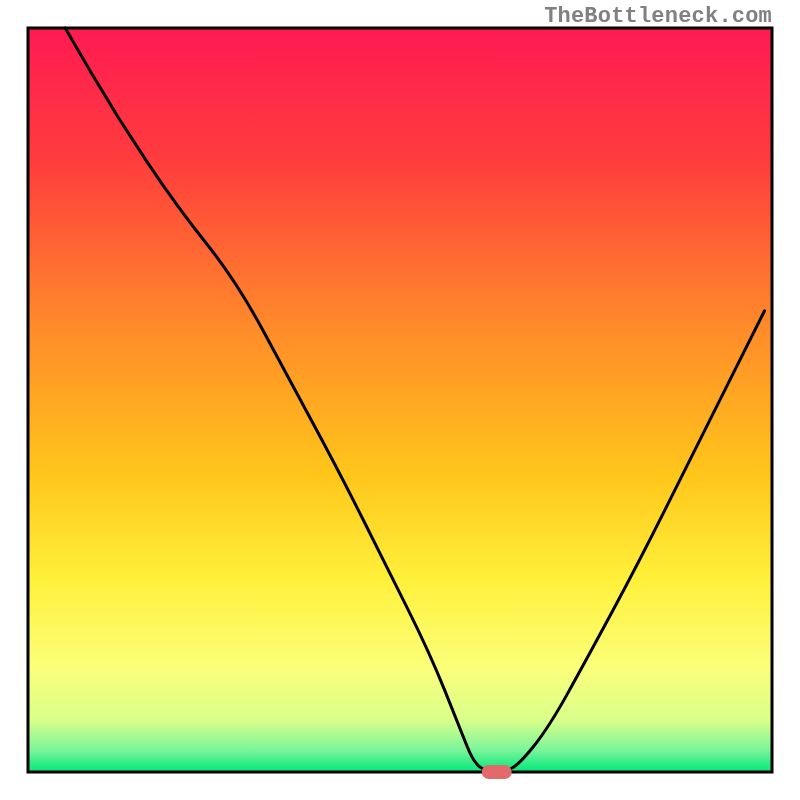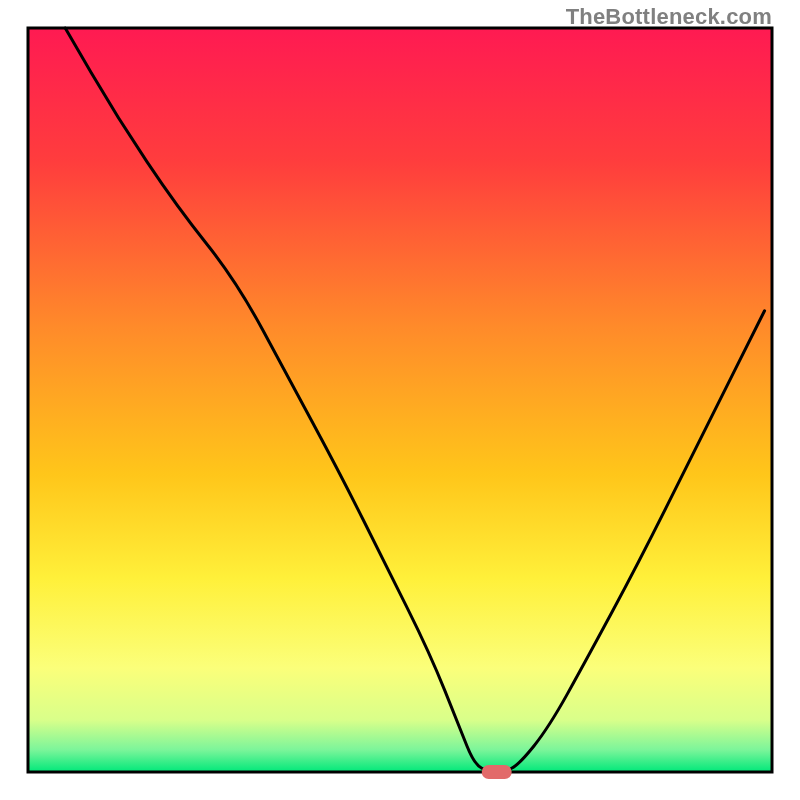--- a/index.html
+++ b/index.html
@@ -8,20 +8,21 @@
     width: 800px;
     height: 800px;
     overflow: hidden;
     background: #fff;
     font-family: Arial, Helvetica, sans-serif;
   }
   .chart-container {
     position: relative;
     width: 784px;
     height: 800px;
+    font-family: Liberation Mono, monospace;
   }
   .watermark {
     position: absolute;
     top: 4px;
     right: 12px;
     font-size: 22px;
     font-weight: 600;
     color: #808080;
     letter-spacing: 0.2px;
     z-index: 10;

